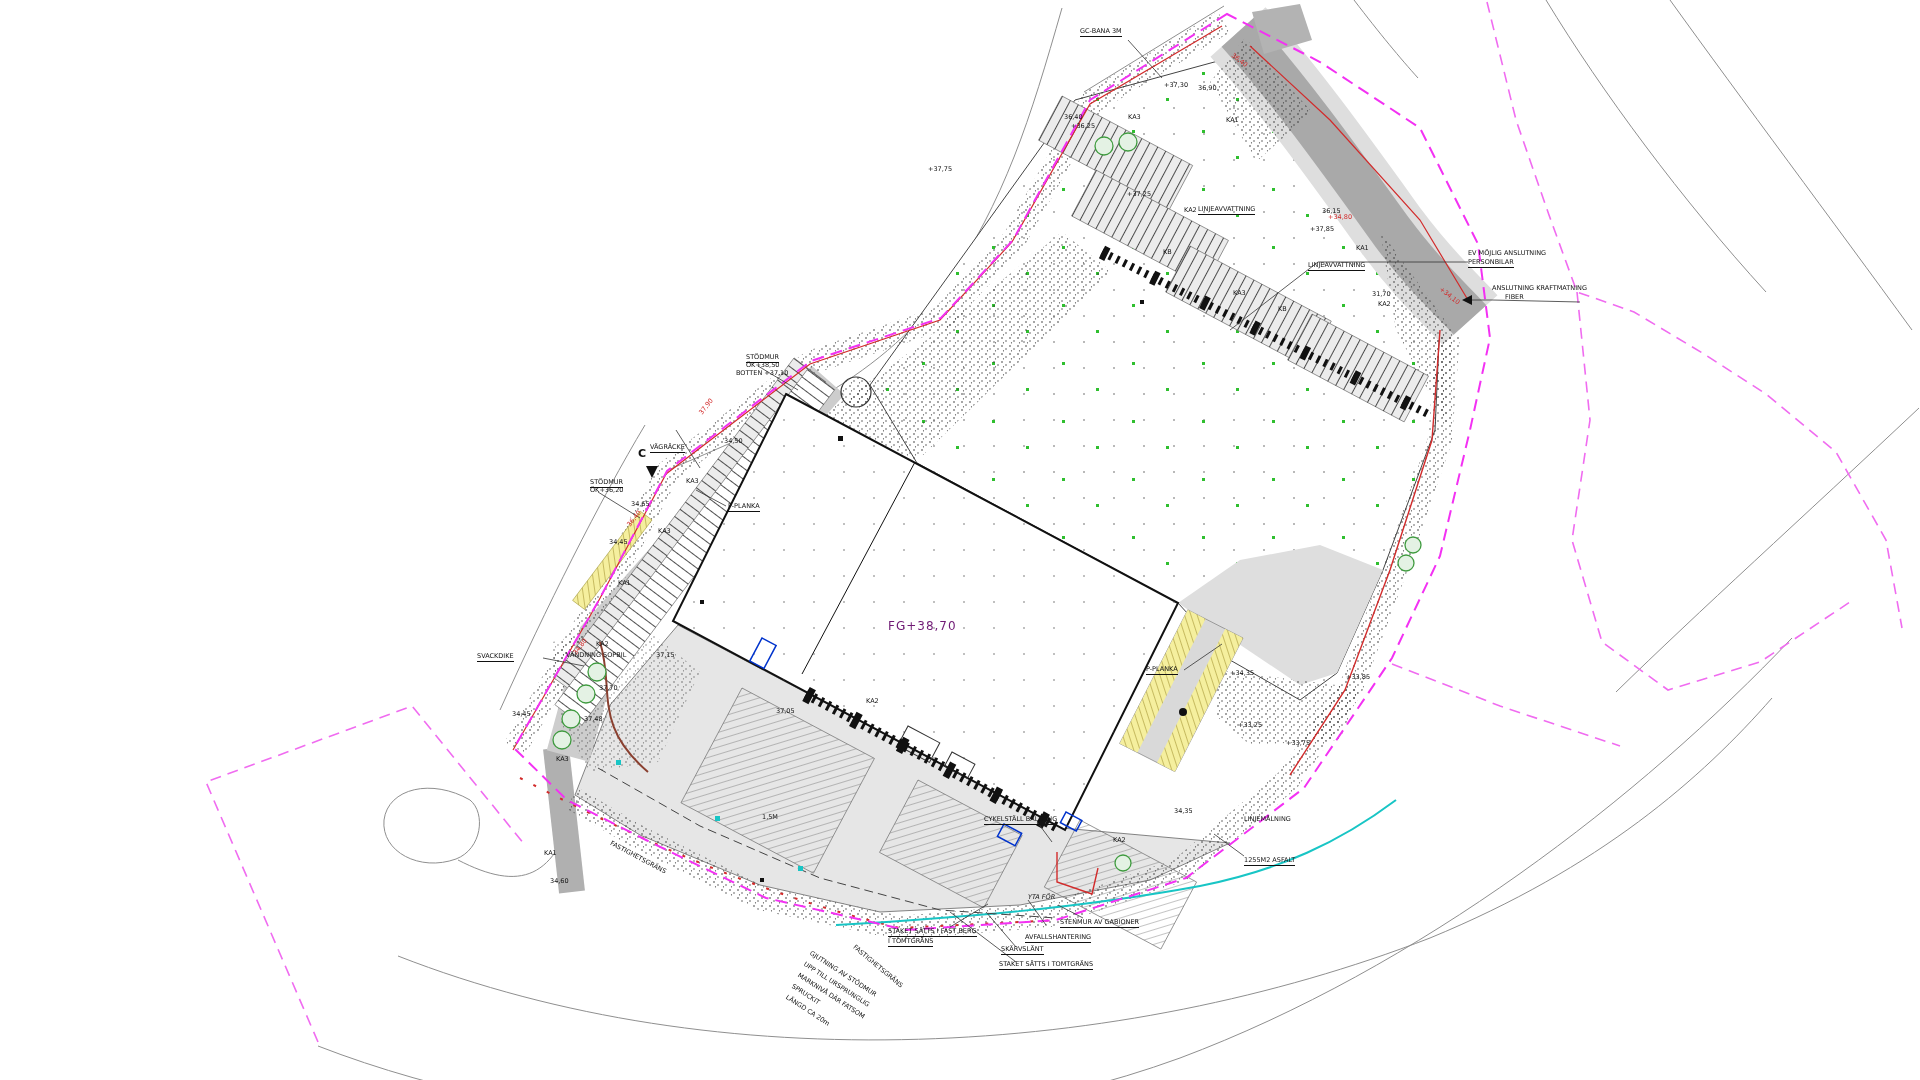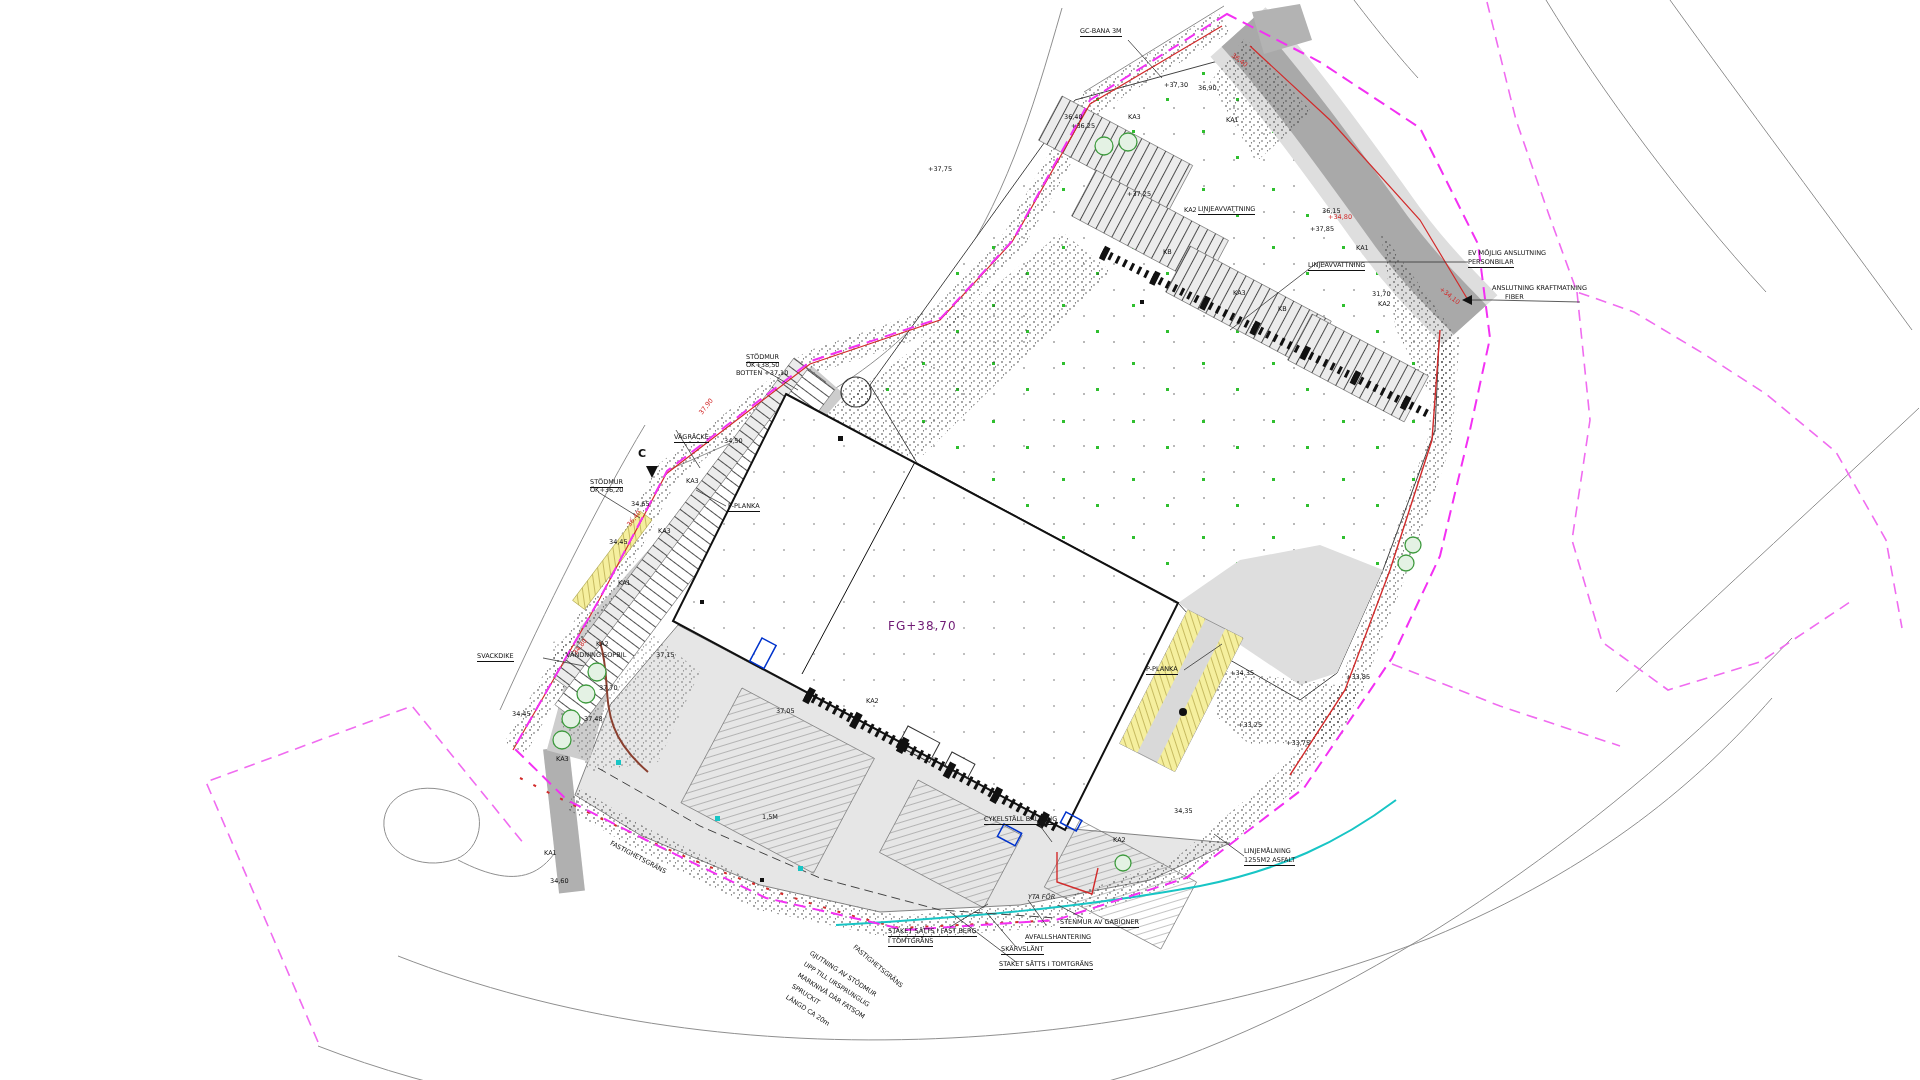--- a/index.html
+++ b/index.html
@@ -222,21 +222,21 @@
 <div class="lbl u" style="left: 1080px; top: 28px;">GC-BANA 3M</div>
       <div class="lbl u" style="left: 1198px; top: 206px;">LINJEAVVATTNING</div>
       <div class="lbl u" style="left: 1308px; top: 262px;">LINJEAVVATTNING</div>
       <div class="lbl" style="left: 1468px; top: 250px;">EV MÖJLIG ANSLUTNING</div>
       <div class="lbl u" style="left: 1468px; top: 259px;">PERSONBILAR</div>
       <div class="lbl" style="left: 1492px; top: 285px;">ANSLUTNING KRAFTMATNING</div>
       <div class="lbl" style="left: 1492px; top: 294px; padding-left: 13px;">FIBER</div>
       <div class="lbl u" style="left: 746px; top: 354px;">STÖDMUR</div>
       <div class="lbl" style="left: 746px; top: 362px;">ÖK+38,50</div>
       <div class="lbl" style="left: 736px; top: 370px;">BOTTEN +37,10</div>
-      <div class="lbl u" style="left: 650px; top: 434px; margin-left: 24px;">VÄGRÄCKE</div>
+      <div class="lbl u" style="left: 650px; top: 444px;">VÄGRÄCKE</div>
       <div class="lbl u" style="left: 590px; top: 479px;">STÖDMUR</div>
       <div class="lbl" style="left: 590px; top: 487px;">ÖK+36,20</div>
       <div class="lbl u" style="left: 728px; top: 503px;">P-PLANKA</div>
       <div class="lbl u" style="left: 1146px; top: 666px;">P-PLANKA</div>
       <div class="lbl u" style="left: 477px; top: 653px;">SVACKDIKE</div>
       <div class="lbl" style="left: 596px; top: 641px;">KA2</div>
       <div class="lbl" style="left: 566px; top: 652px;">VÄNDNING SOPBIL</div>
       <div class="lbl u" style="left: 984px; top: 816px;">CYKELSTÄLL BALKONG</div>
       <div class="lbl u" style="left: 1060px; top: 919px;">STENMUR AV GABIONER</div>
       <div class="lbl" style="left: 1028px; top: 894px; font-style: italic;">YTA FÖR</div>
@@ -245,21 +245,21 @@
       <div class="lbl u" style="left: 888px; top: 928px;">STAKET SÄTTS I FAST BERG</div>
       <div class="lbl u" style="left: 888px; top: 938px;">I TOMTGRÄNS</div>
       <div class="lbl u" style="left: 999px; top: 961px;">STAKET SÄTTS I TOMTGRÄNS</div>
       <div class="lbl" style="left: 856px; top: 944px; transform: rotate(40deg);">FASTIGHETSGRÄNS</div>
       <div class="lbl" style="left: 612px; top: 840px; transform: rotate(28deg);">FASTIGHETSGRÄNS</div>
       <div class="lbl" style="left: 812px; top: 950px; transform: rotate(33deg);">GJUTNING AV STÖDMUR</div>
       <div class="lbl" style="left: 806px; top: 961px; transform: rotate(33deg);">UPP TILL URSPRUNGLIG</div>
       <div class="lbl" style="left: 800px; top: 972px; transform: rotate(33deg);">MARKNIVÅ DÄR FATSOM</div>
       <div class="lbl" style="left: 794px; top: 983px; transform: rotate(33deg);">SPRUCKIT</div>
       <div class="lbl" style="left: 788px; top: 994px; transform: rotate(33deg);">LÄNGD CA 20m</div>
-      <div class="lbl" style="left: 1244px; top: 848px;">LINJEMÅLNING</div>
+      <div class="lbl" style="left: 1244px; top: 816px;">LINJEMÅLNING</div>
       <div class="lbl u" style="left: 1244px; top: 857px;">1255M2 ASFALT</div>
       <div class="lbl" style="left: 762px; top: 814px;">1,5M</div>
       <div class="lbl" style="left: 1128px; top: 114px;">KA3</div>
       <div class="lbl" style="left: 1226px; top: 117px;">KA1</div>
       <div class="lbl" style="left: 1184px; top: 207px;">KA2</div>
       <div class="lbl" style="left: 1163px; top: 249px;">KB</div>
       <div class="lbl" style="left: 1233px; top: 290px;">KA3</div>
       <div class="lbl" style="left: 1278px; top: 306px;">KB</div>
       <div class="lbl" style="left: 1356px; top: 245px;">KA1</div>
       <div class="lbl" style="left: 1378px; top: 301px;">KA2</div>

